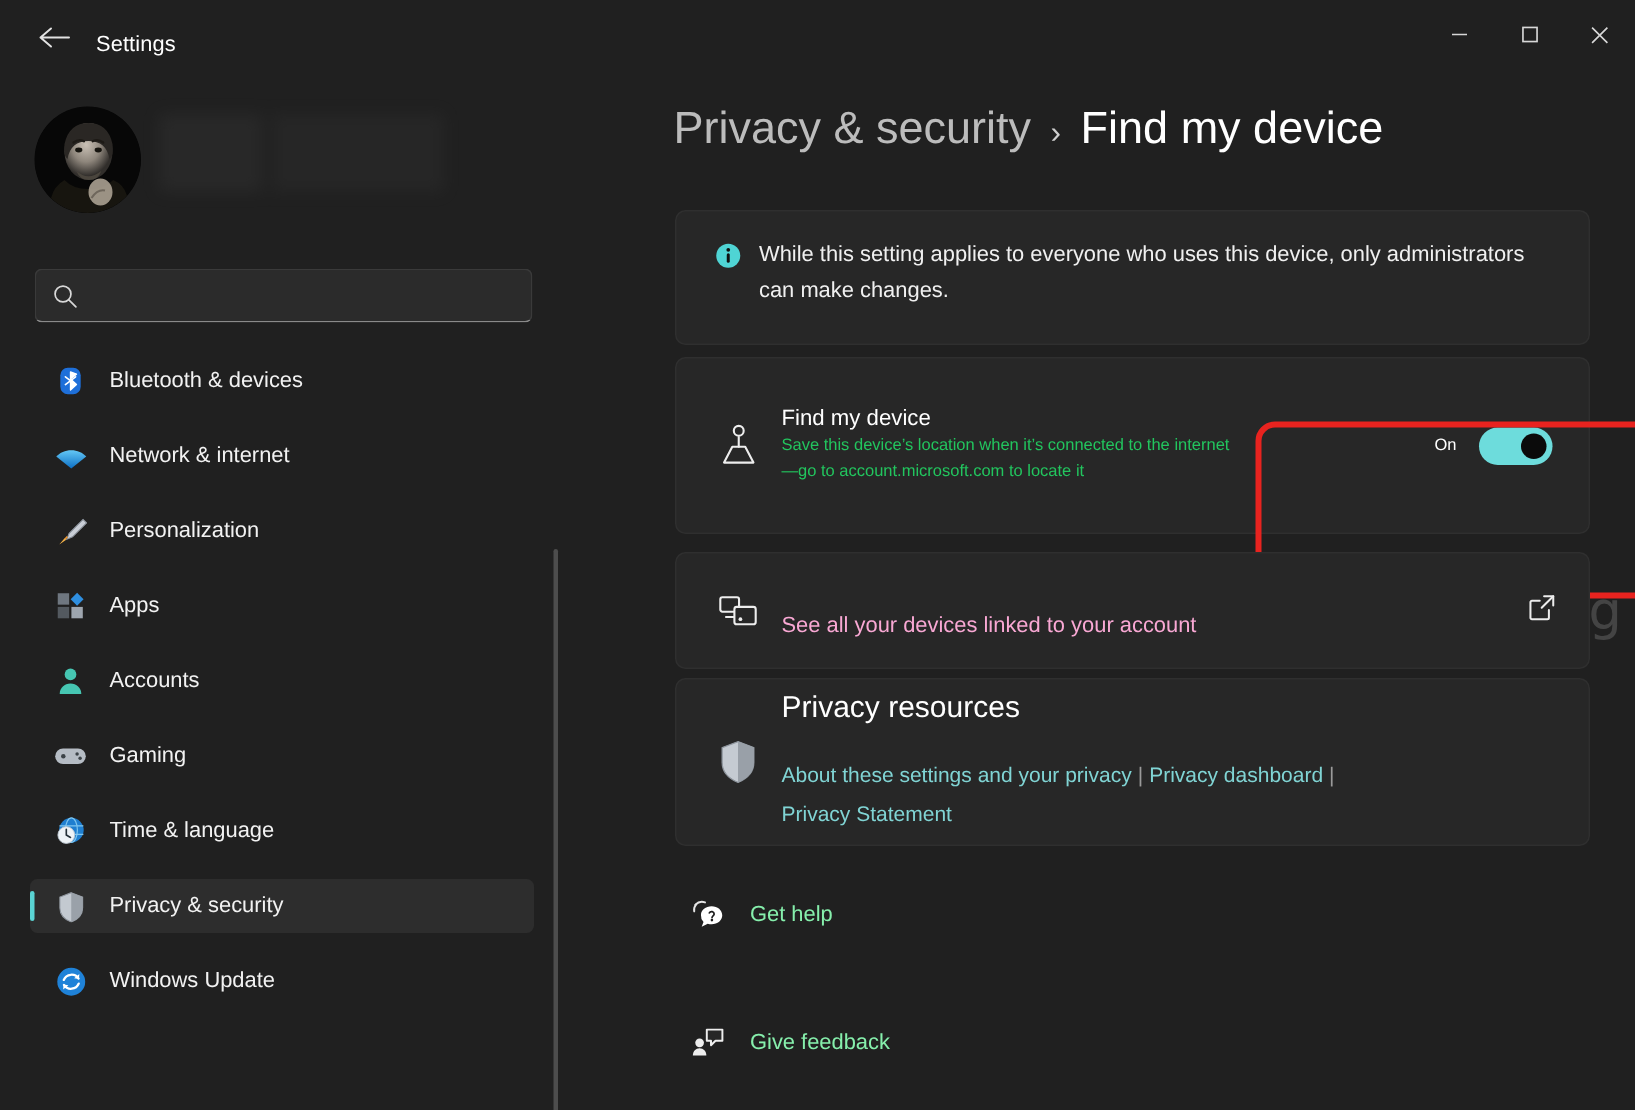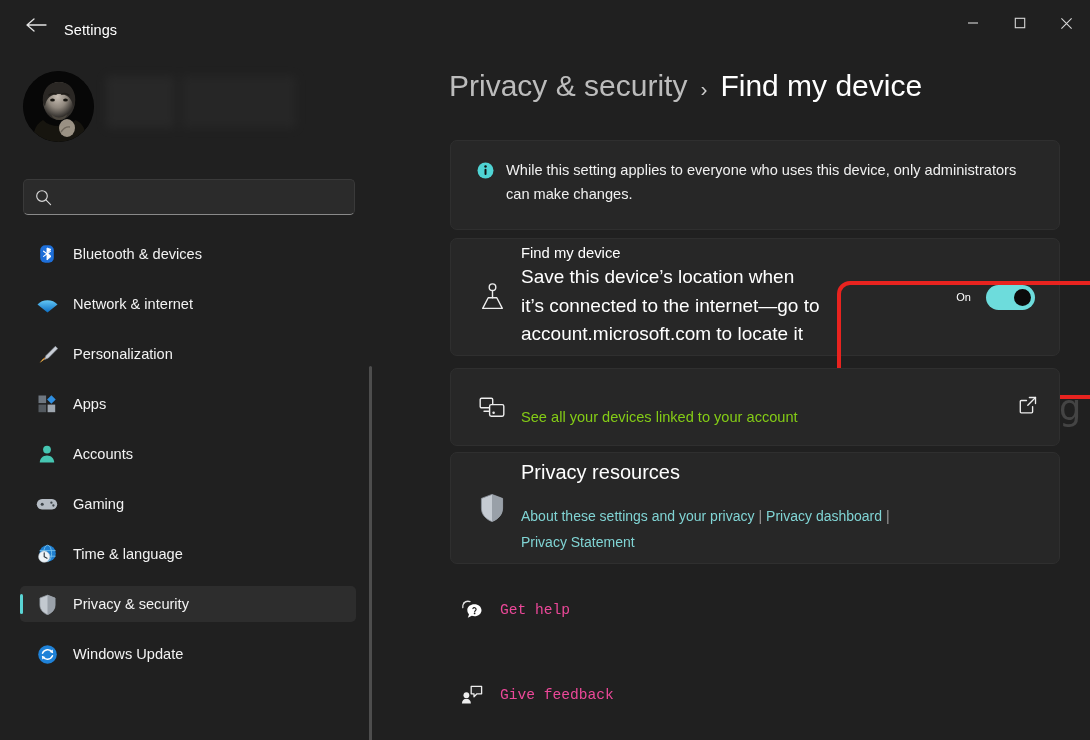--- a/index.html
+++ b/index.html
@@ -152,21 +152,21 @@
   }
 
   .find-inner {
     display: flex; align-items: center; height: 100%;
     padding: 0 18px 0 18px;
   }
   .find-icon { width: 46px; flex: none; display: flex; justify-content: center; }
   .find-texts { flex: 1; padding-left: 6px; }
   .find-title { font-size: 14.8px; color: #ffffff; margin-bottom: 2px; }
   .find-desc {
-    font-size: 19px; line-height: 1.52; color: #ffffff; max-width: 300px;
+    font-size: 11px; line-height: 1.52; color: #22c55e; max-width: 300px;
   }
   .find-right { display: flex; align-items: center; gap: 15px; flex: none; padding-right: 6px; }
   .toggle-label { font-size: 11px; color: #ffffff; }
   .toggle {
     width: 49px; height: 25px; border-radius: 13px;
     background: #6ddcdc; position: relative; cursor: pointer;
   }
   .toggle .knob {
     position: absolute; right: 4px; top: 4px;
     width: 17px; height: 17px; border-radius: 50%;
@@ -179,41 +179,41 @@
     border: 4px solid #e8231f;
     border-radius: 13px;
     pointer-events: none;
   }
 
   .devices-inner {
     display: flex; align-items: center; height: 100%;
     padding: 0 22px 0 18px; cursor: pointer;
   }
   .devices-icon { width: 46px; flex: none; display: flex; justify-content: center; }
-  .devices-label { flex: 1; font-size: 14.6px; color: #84cc16; padding-left: 6px; margin-top: 20px; }
+  .devices-label { flex: 1; font-size: 14.6px; color: #f9a8d4; padding-left: 6px; margin-top: 20px; }
   .extlink-icon { flex: none; }
 
   .privacy-inner { display: flex; height: 100%; padding: 0 20px 0 18px; align-items: center; }
   .privacy-icon { width: 46px; flex: none; display: flex; justify-content: center; }
   .privacy-texts { flex: 1; padding-left: 6px; }
   .privacy-title { font-size: 20px; color: #ffffff; margin-bottom: 20px; }
   .privacy-links { font-size: 14px; line-height: 1.85; color: #8a8a8a; }
   .privacy-links a {
     color: #80d4d4; text-decoration: none; cursor: pointer;
   }
   .privacy-links .bar { color: #9a9a9a; padding: 0 4px; }
 
   .footlink {
     position: absolute; left: 72px;
     display: flex; align-items: center; cursor: pointer;
   }
   #foot-help { top: 552px; }
   #foot-feedback { top: 593px; margin-top: 44px; }
   .footlink .fi { width: 44px; display: flex; justify-content: center; flex: none; }
-  .footlink .fl { font-size: 14.6px; color: #ec4899; padding-left: 6px; font-family: Liberation Mono, monospace; }
+  .footlink .fl { font-size: 14.6px; color: #86efac; padding-left: 6px; }
 
   
   .watermark {
     position: absolute; left: 434px; top: 340px;
     display: flex; align-items: center; gap: 5px;
     opacity: .16; pointer-events: none;
   }
   .watermark .wm-text {
     font-size: 35px; color: #ffffff; letter-spacing: -.5px;
     font-family: "DejaVu Sans", sans-serif;

